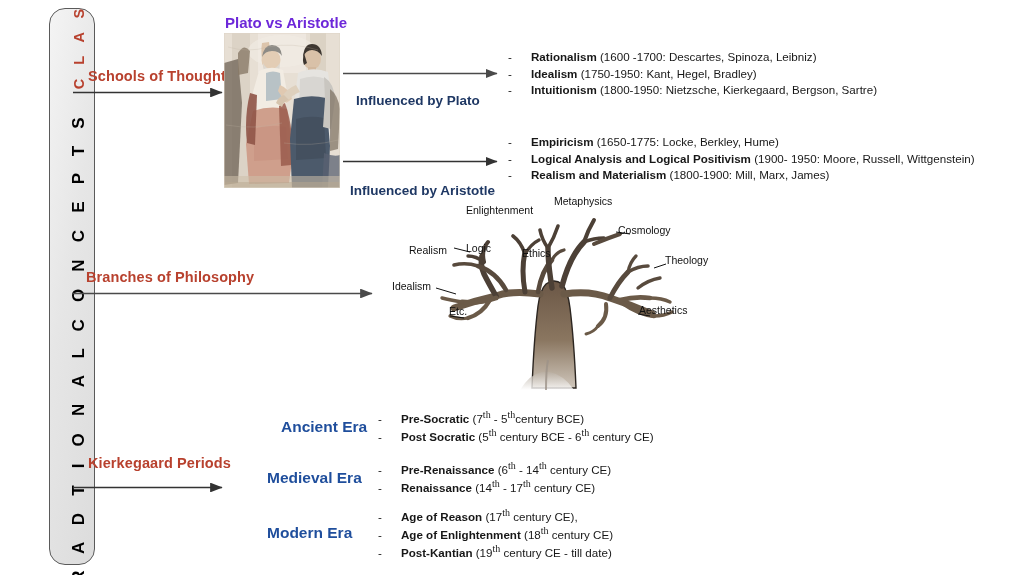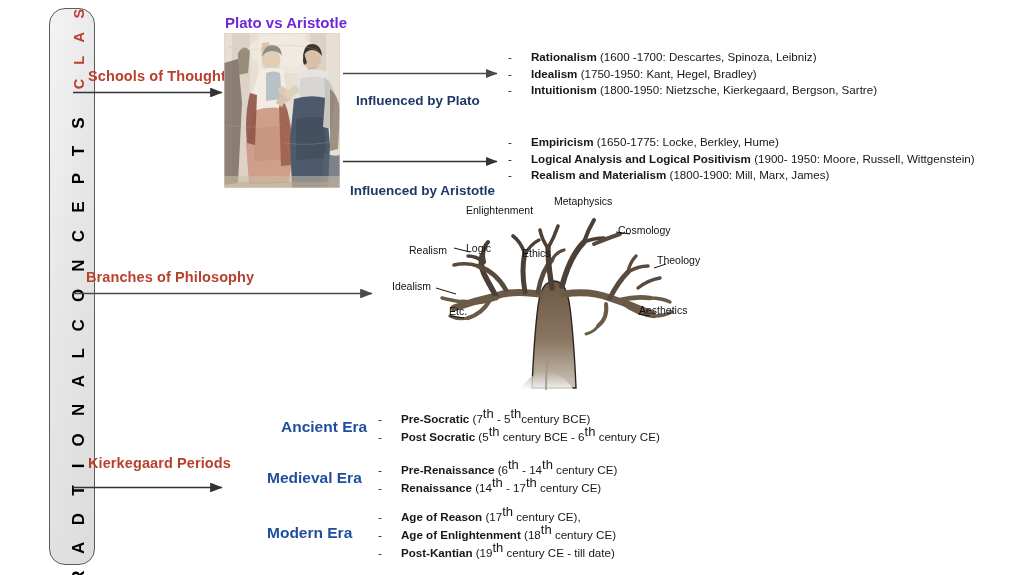--- a/index.html
+++ b/index.html
@@ -57,21 +57,21 @@
 
   
   svg.lines{position:absolute;left:0;top:0;width:1024px;height:575px;pointer-events:none;}
 
   
   .bullets{position:absolute;font-size:11.6px;line-height:16.5px;color:#171717;}
   .bullets .row{display:flex;align-items:flex-start;white-space:nowrap;}
   .bullets .dash{width:23px;flex:0 0 23px;color:#171717;}
   .bullets .txt b{font-weight:bold;}
   .bullets .txt{font-weight:normal;}
-  sup{font-size:13px;vertical-align:super;line-height:0;}
+  sup{font-size:10px;vertical-align:super;line-height:0;font-family:Liberation Serif, serif;}
 
   .era-bullets{position:absolute;font-size:11.6px;line-height:18px;color:#171717;}
   .era-bullets .row{display:flex;align-items:flex-start;white-space:nowrap;}
   .era-bullets .dash{width:23px;flex:0 0 23px;}
 
   
   .painting{
     position:absolute;left:224px;top:33px;width:116px;height:155px;
     overflow:hidden;background:#e9e2d8;border:0;
   }
@@ -291,21 +291,21 @@
         <path d="M258 122 l12 2"></path>
       </g>
     </svg>
 
     <span class="tree-label" style="left:86px;top:12px;">Enlightenment</span>
     <span class="tree-label" style="left:174px;top:3px;">Metaphysics</span>
     <span class="tree-label" style="left:238px;top:32px;">Cosmology</span>
     <span class="tree-label" style="left:29px;top:52px;">Realism</span>
     <span class="tree-label" style="left:86px;top:50px;">Logic</span>
     <span class="tree-label" style="left:142px;top:55px;">Ethics</span>
-    <span class="tree-label" style="left:277px;top:62px;">Theology</span>
+    <span class="tree-label" style="left:285px;top:62px;">Theology</span>
     <span class="tree-label" style="left:12px;top:88px;">Idealism</span>
     <span class="tree-label" style="left:42px;top:113px;padding-left:27px;">Etc.</span>
     <span class="tree-label" style="left:259px;top:112px;">Aesthetics</span>
   </div>
 
   <div class="era-title" style="left:281px;top:418px;">Ancient Era</div>
   <div class="era-bullets" style="left:378px;top:410px;">
     <div class="row">
       <span class="dash">-</span>
       <span><b>Pre-Socratic</b> <span>(7<sup>th</sup> - 5<sup>th</sup>century BCE)</span></span>

